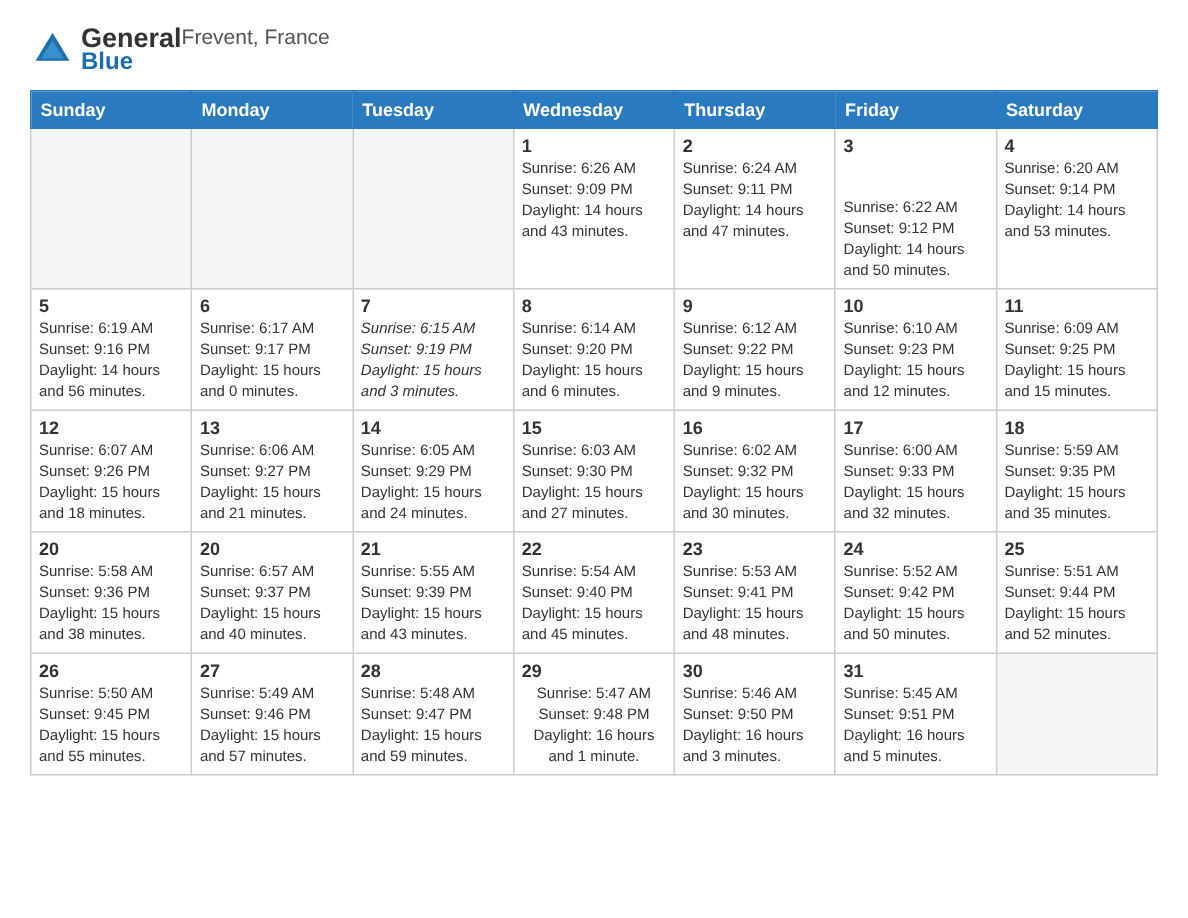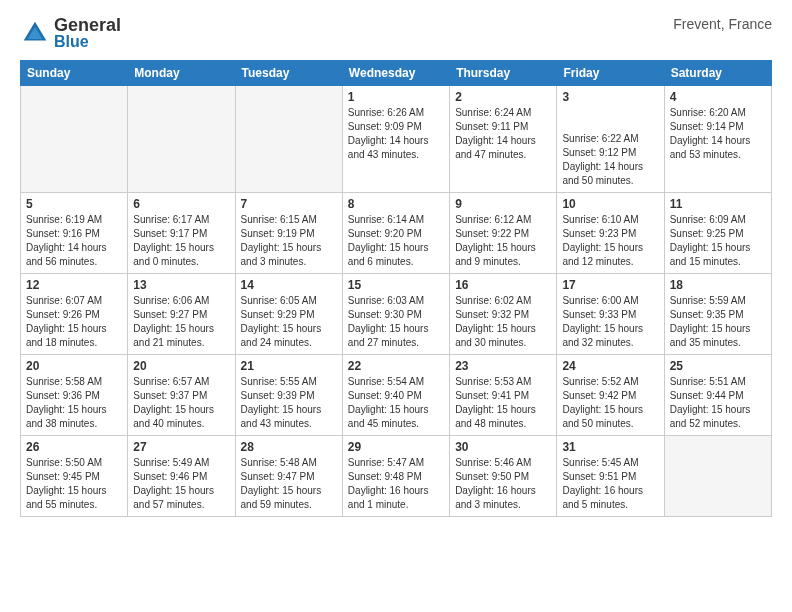--- a/index.html
+++ b/index.html
@@ -11,21 +11,20 @@
       overflow: hidden;
     }
     .page {
       width: 792px;
       height: 612px;
       padding: 16px 20px 10px 20px;
       position: relative;
     }
     .header {
       display: flex;
-      justify-content: space-between;
       align-items: flex-start;
       margin-bottom: 10px;
     }
     .logo {
       display: flex;
       align-items: center;
     }
     .logo-text {
       display: flex;
       flex-direction: column;
@@ -172,21 +171,21 @@
           </td>
           <td>
             <span class="day-number">6</span>
             <div class="cell-info" style="white-space: pre-line;">Sunrise: 6:17 AM
 Sunset: 9:17 PM
 Daylight: 15 hours
 and 0 minutes.</div>
           </td>
           <td>
             <span class="day-number">7</span>
-            <div class="cell-info" style="white-space: pre-line;">Sunrise: 6:15 AM
+            <div class="cell-info" style="white-space: pre-line; font-style: italic;">Sunrise: 6:15 AM
 Sunset: 9:19 PM
 Daylight: 15 hours
 and 3 minutes.</div>
           </td>
           <td>
             <span class="day-number">8</span>
             <div class="cell-info" style="white-space: pre-line;">Sunrise: 6:14 AM
 Sunset: 9:20 PM
 Daylight: 15 hours
 and 6 minutes.</div>
@@ -332,21 +331,21 @@
           </td>
           <td>
             <span class="day-number">28</span>
             <div class="cell-info" style="white-space: pre-line;">Sunrise: 5:48 AM
 Sunset: 9:47 PM
 Daylight: 15 hours
 and 59 minutes.</div>
           </td>
           <td>
             <span class="day-number">29</span>
-            <div class="cell-info" style="white-space: pre-line;">Sunrise: 5:47 AM
+            <div class="cell-info" style="white-space: pre-line; text-align: center;">Sunrise: 5:47 AM
 Sunset: 9:48 PM
 Daylight: 16 hours
 and 1 minute.</div>
           </td>
           <td>
             <span class="day-number">30</span>
             <div class="cell-info" style="white-space: pre-line;">Sunrise: 5:46 AM
 Sunset: 9:50 PM
 Daylight: 16 hours
 and 3 minutes.</div>

